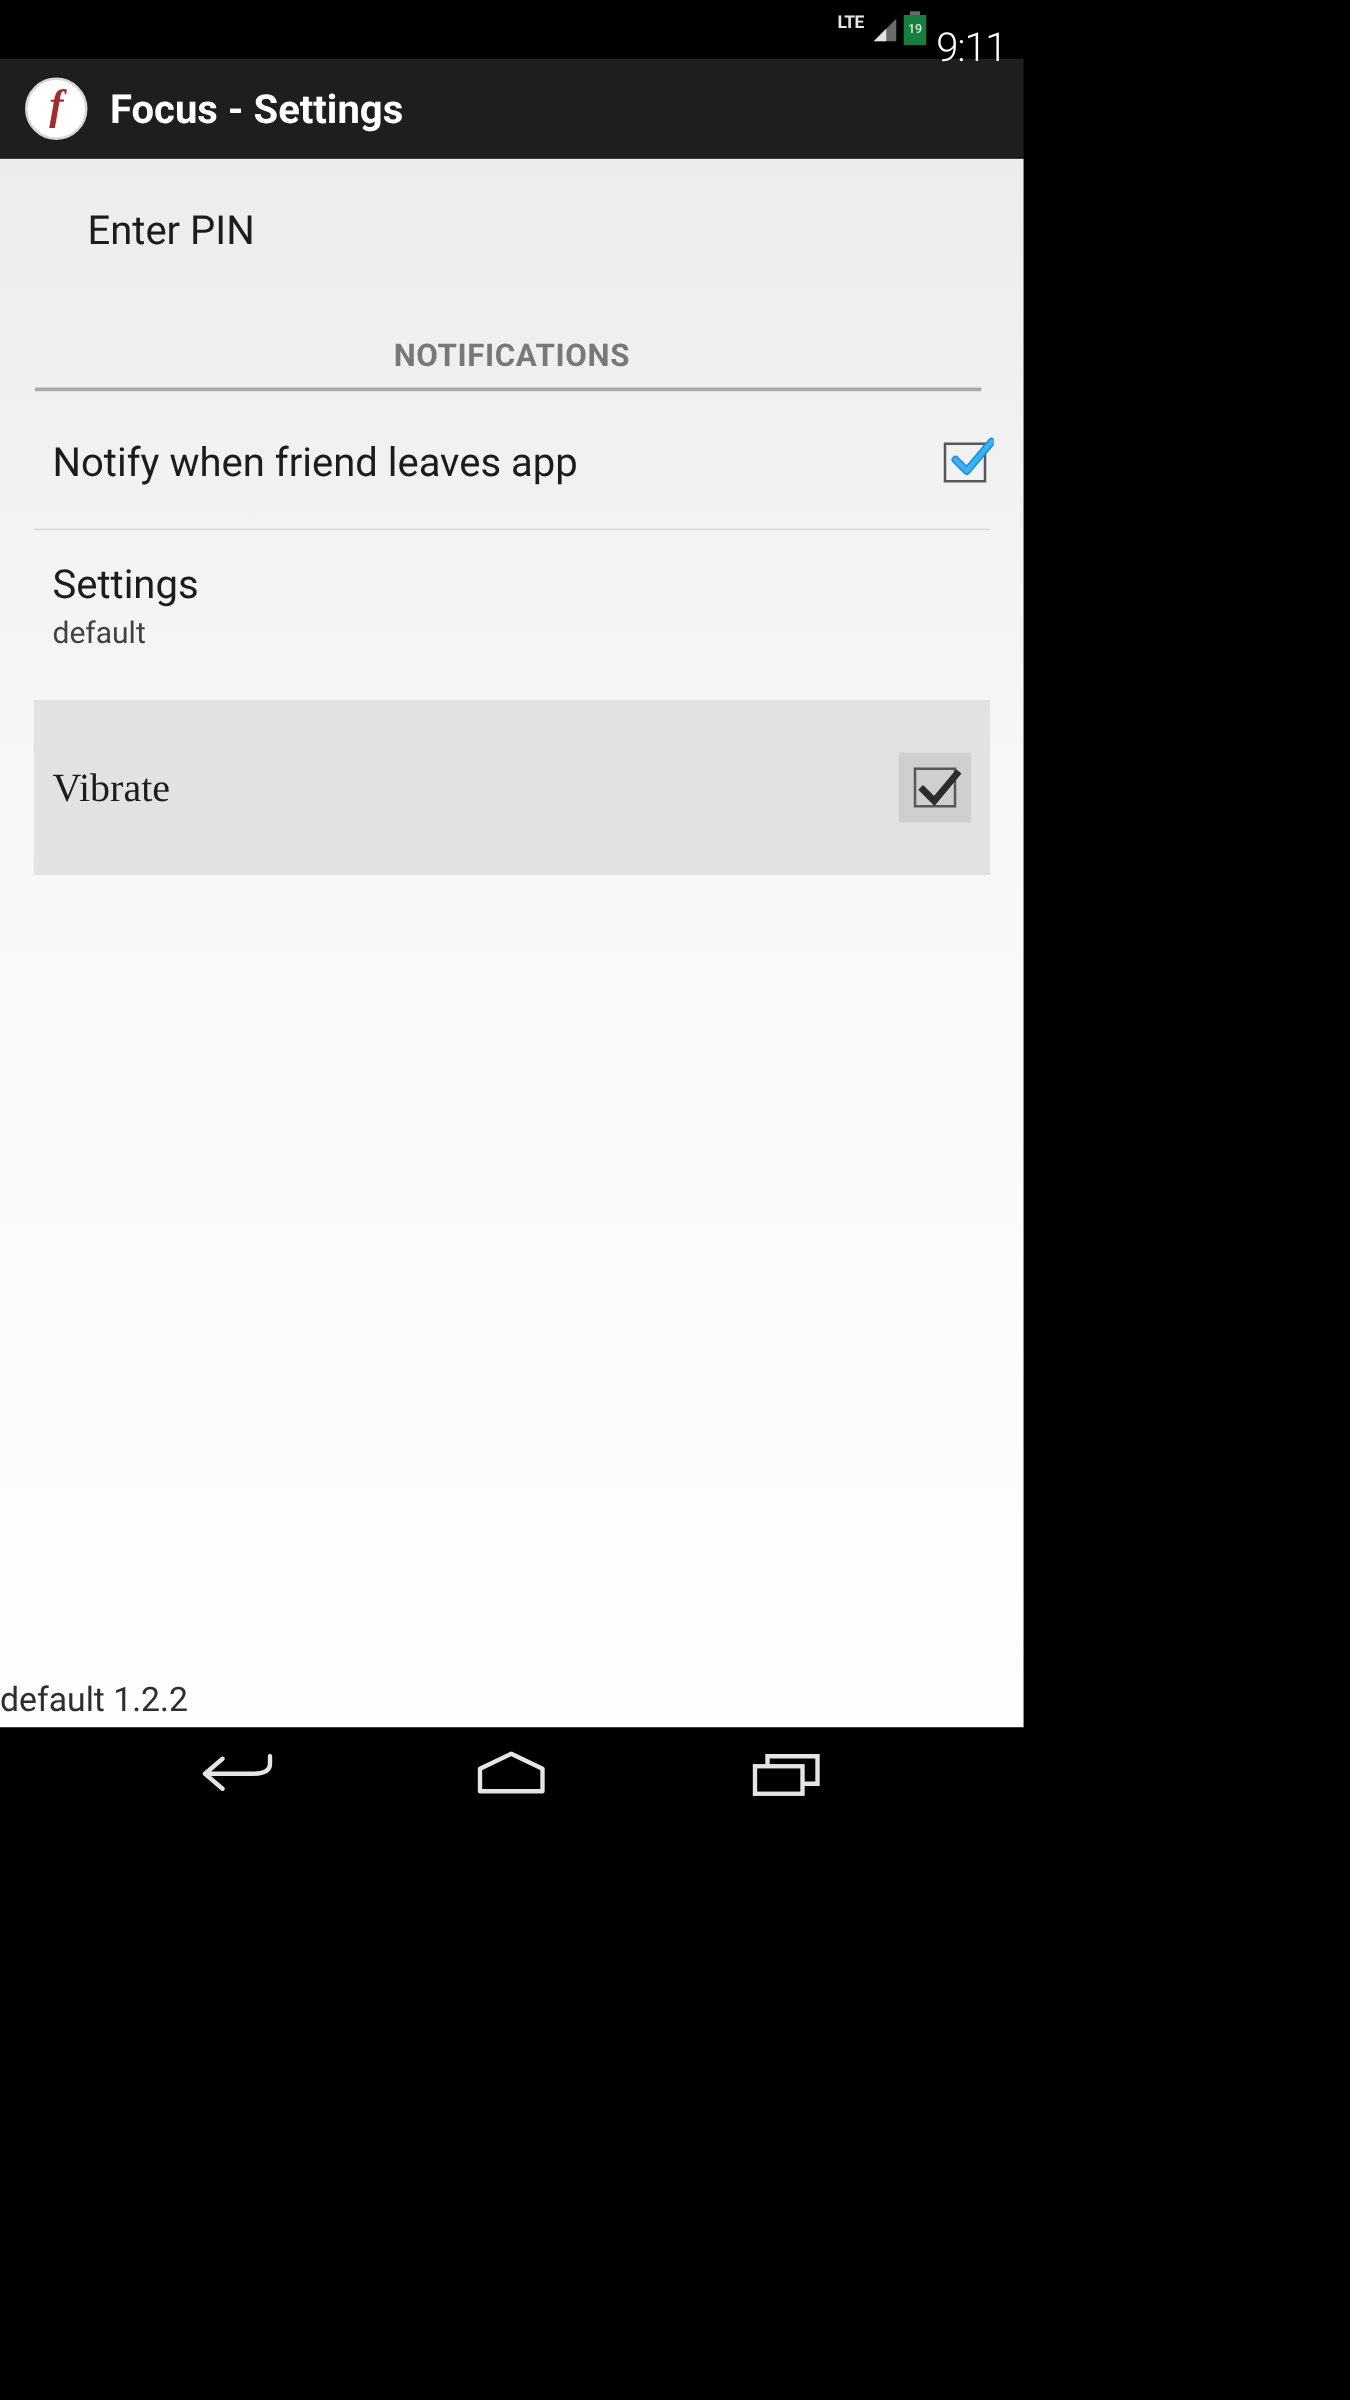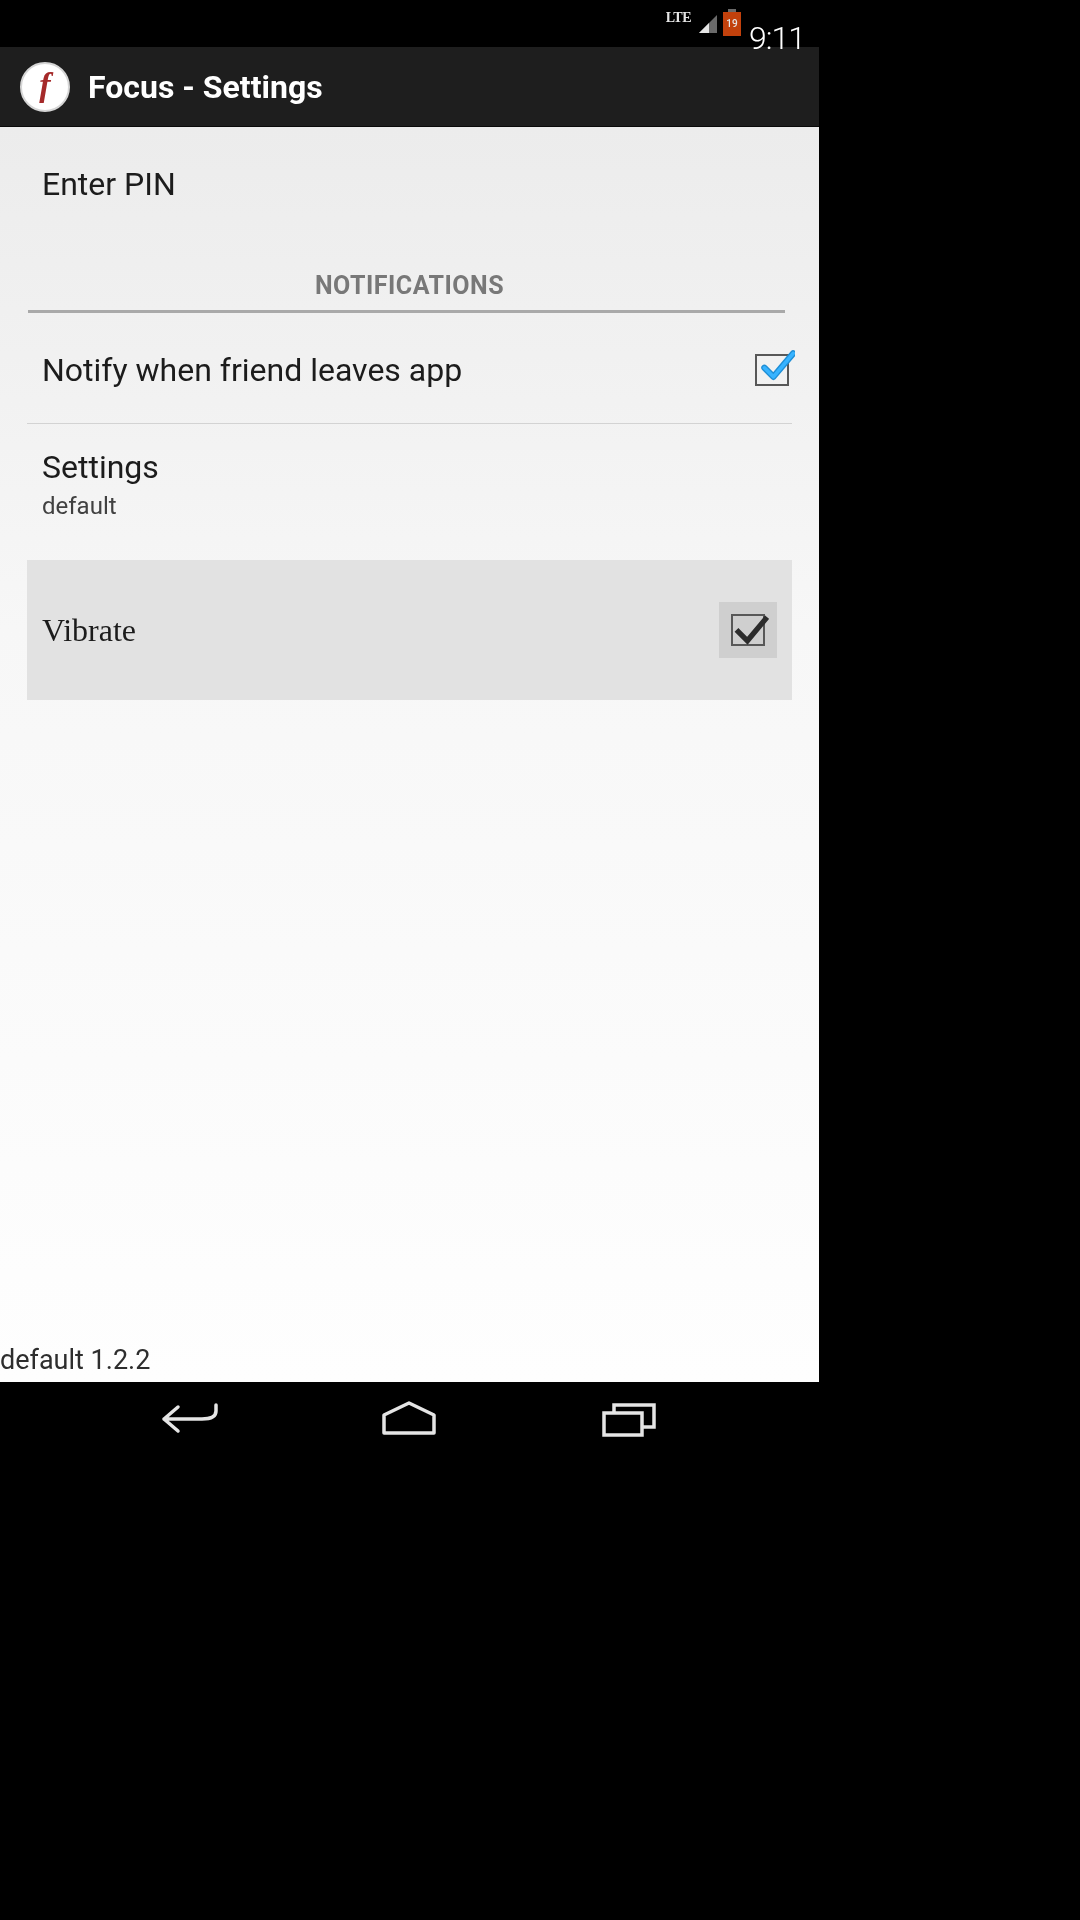--- a/index.html
+++ b/index.html
@@ -23,21 +23,20 @@
       align-items: center;
       padding-right: 14px;
       gap: 8px;
     }
     .status-lte {
       color: #e5e5e5;
       font-size: 14px;
       font-weight: bold;
       letter-spacing: -0.5px;
       margin-bottom: 12px;
-      font-family: Liberation Serif, serif;
     }
     .status-signal {
       width: 0;
       height: 0;
       border-left: 18px solid transparent;
       border-bottom: 18px solid #6a6a6a;
       position: relative;
       margin-right: -2px;
     }
     .status-signal::after {
@@ -46,21 +45,21 @@
       left: -18px;
       bottom: -18px;
       width: 0;
       height: 0;
       border-left: 10px solid transparent;
       border-bottom: 10px solid #e5e5e5;
     }
     .status-battery {
       width: 18px;
       height: 24px;
-      background: #c2410c;
+      background: #15803d;
       position: relative;
       display: flex;
       align-items: center;
       justify-content: center;
     }
     .status-battery::before {
       content: '';
       position: absolute;
       top: -3px;
       left: 5px;
@@ -119,20 +118,21 @@
       padding-top: 4px;
     }
     .list-item {
       padding: 34px 30px 34px 42px;
       display: flex;
       align-items: center;
       justify-content: space-between;
     }
     .list-item-simple {
       padding: 34px 30px 34px 42px;
+      margin-left: 28px;
     }
     .list-item-twoline {
       padding: 24px 30px 24px 42px;
     }
     .list-item-shaded {
       background: #e2e2e2;
       margin: 16px 27px 0 27px;
       font-family: Liberation Serif, serif;
     }
     .list-item-shaded-inner {

